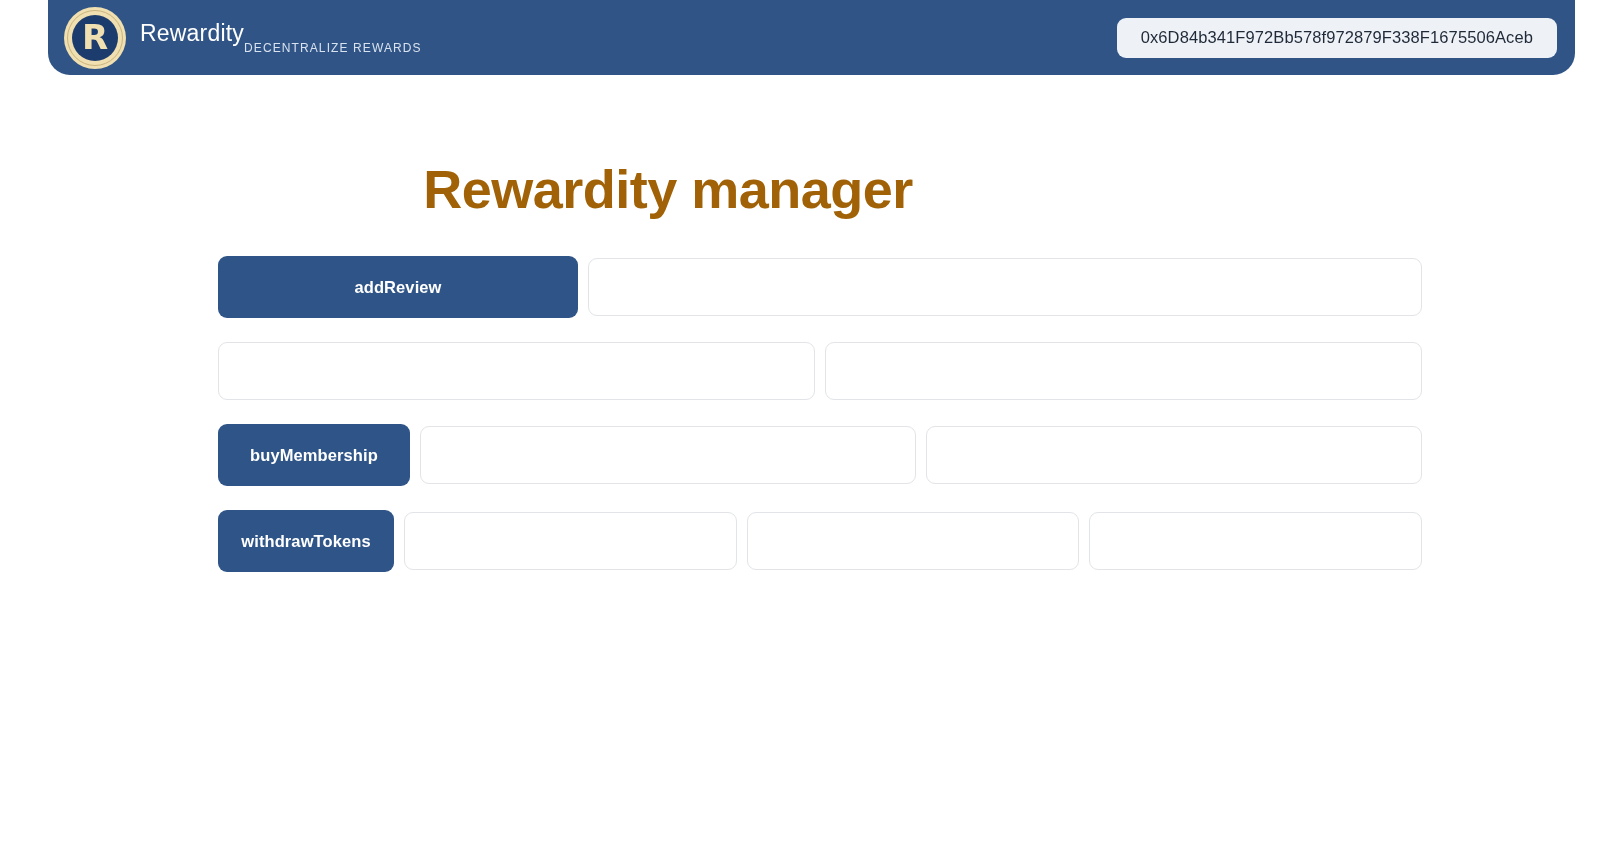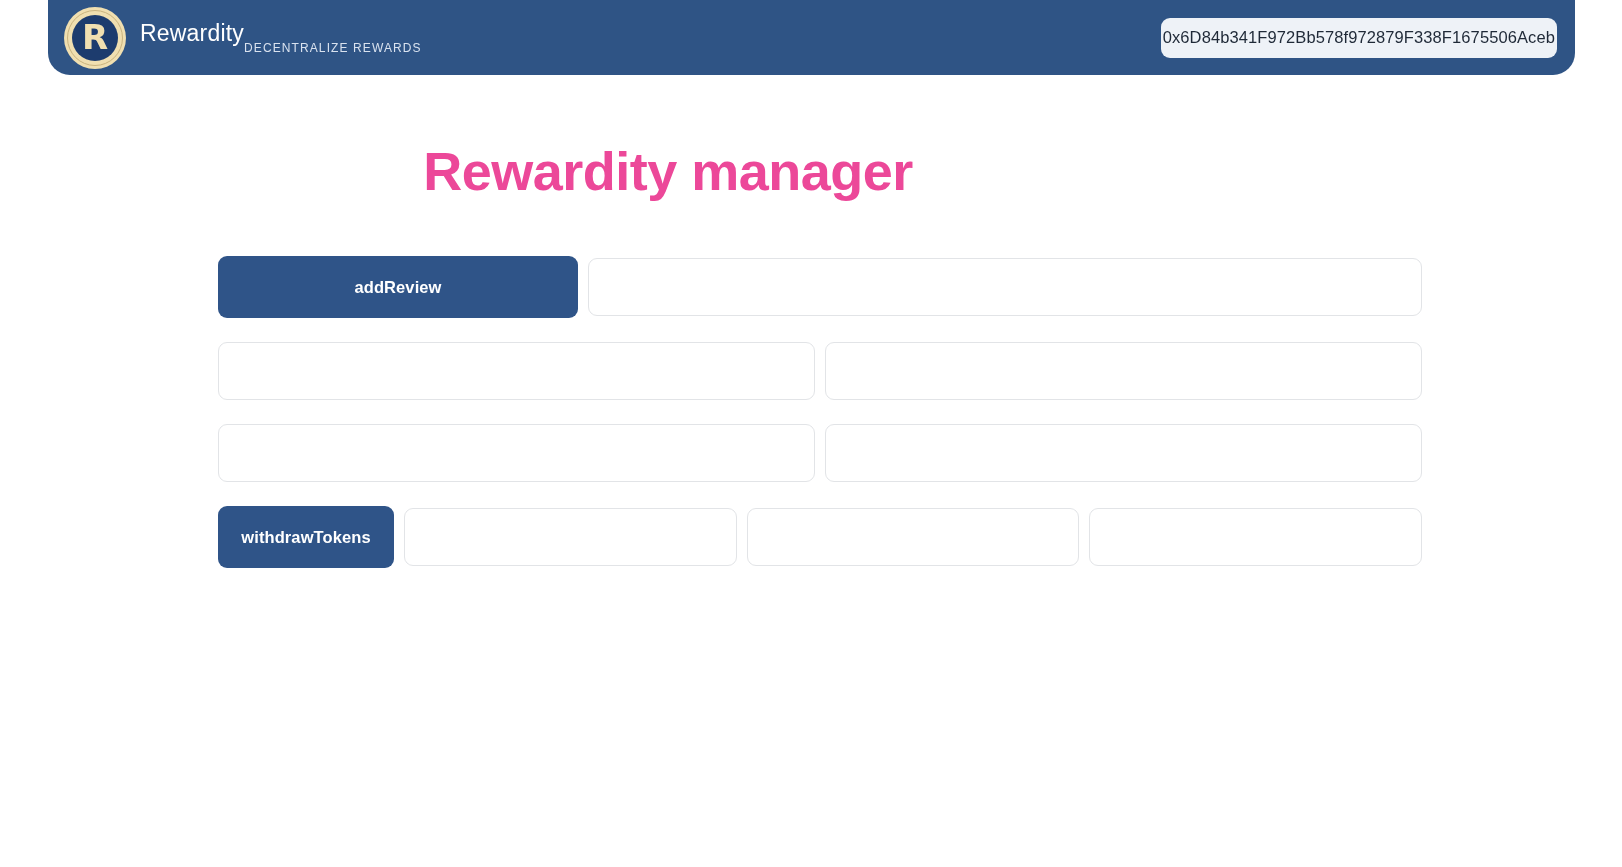--- a/index.html
+++ b/index.html
@@ -87,40 +87,40 @@
     letter-spacing: 1.1px;
     margin-top: 21px;
   }
 
   .wallet-pill {
     background: #eef2f7;
     color: #1f2937;
     border: none;
     border-radius: 9px;
     height: 40px;
-    padding: 0 2px;
+    padding: 0 24px;
     font-family: "Liberation Sans", sans-serif;
     font-size: 16.5px;
     letter-spacing: 0.1px;
     display: flex;
     align-items: center;
     cursor: pointer;
     white-space: nowrap;
   }
 
   
   .page-title {
     position: absolute;
     left: 0;
-    top: 140px;
+    top: 158px;
     width: 1336px;
     text-align: center;
     font-size: 54px;
     font-weight: bold;
-    color: #ec4899;
+    color: #a16207;
     letter-spacing: -0.5px;
   }
 
   .form-stack {
     position: absolute;
     left: 218px;
     top: 256px;
     width: 1204px;
   }
 
@@ -187,20 +187,21 @@
 <div class="form-stack">
     <div class="fn-row">
       <button class="fn-button" style="width: 360px;">addReview</button>
       <input type="text" class="fn-input" placeholder="" style="">
     </div>
     <div class="fn-row">
       <input type="text" class="fn-input" placeholder="" style="">
       <input type="text" class="fn-input" placeholder="" style="">
     </div>
     <div class="fn-row">
+      <button class="fn-button" style="width: 192px;">buyMembership</button>
       <input type="text" class="fn-input" placeholder="" style="">
       <input type="text" class="fn-input" placeholder="" style="">
     </div>
     <div class="fn-row">
       <button class="fn-button" style="width: 176px;">withdrawTokens</button>
       <input type="text" class="fn-input" placeholder="" style="">
       <input type="text" class="fn-input" placeholder="" style="">
       <input type="text" class="fn-input" placeholder="" style="">
     </div>
   </div>

